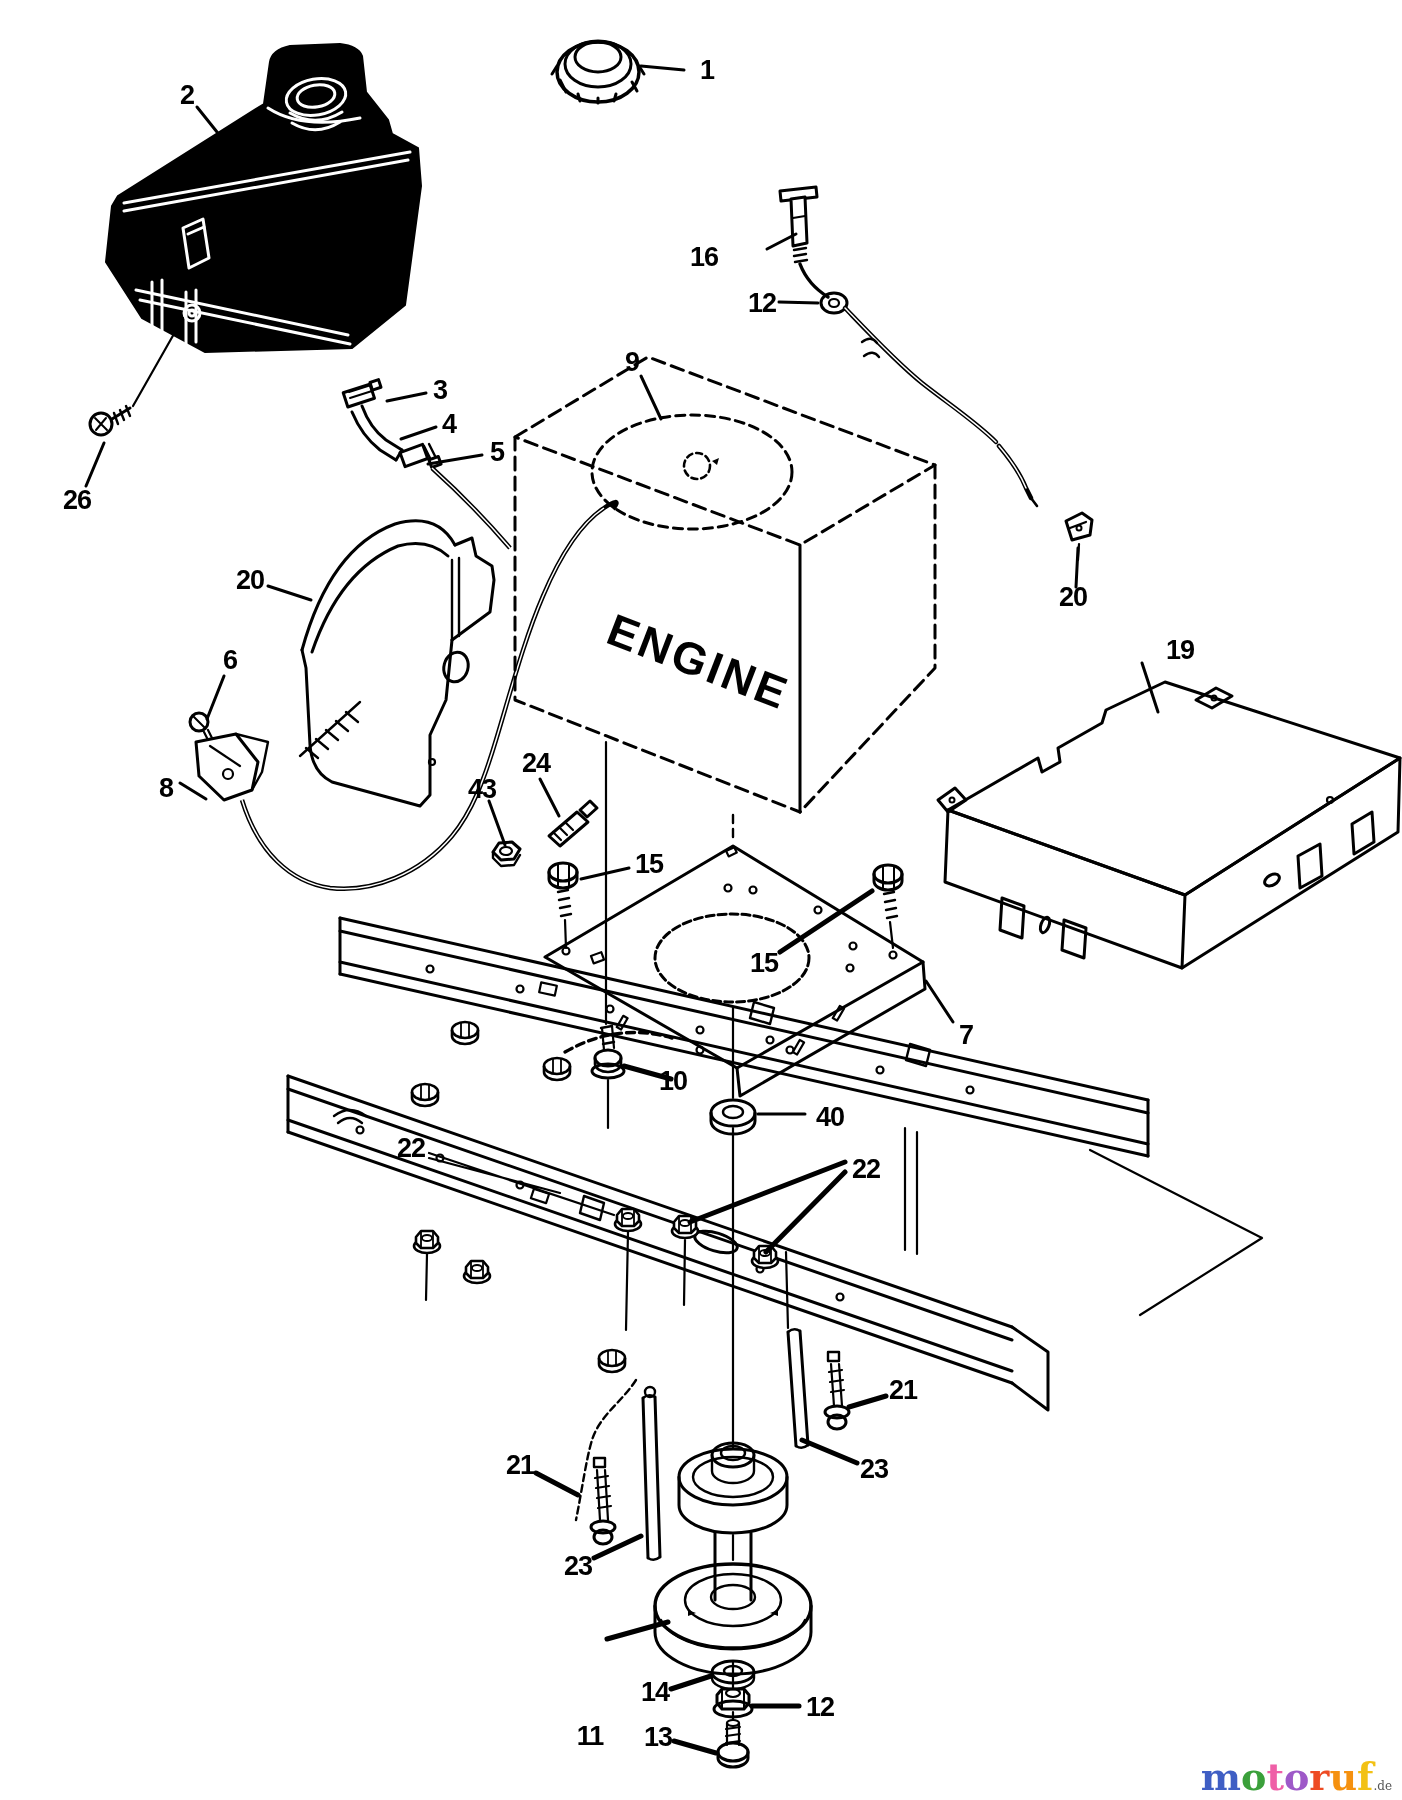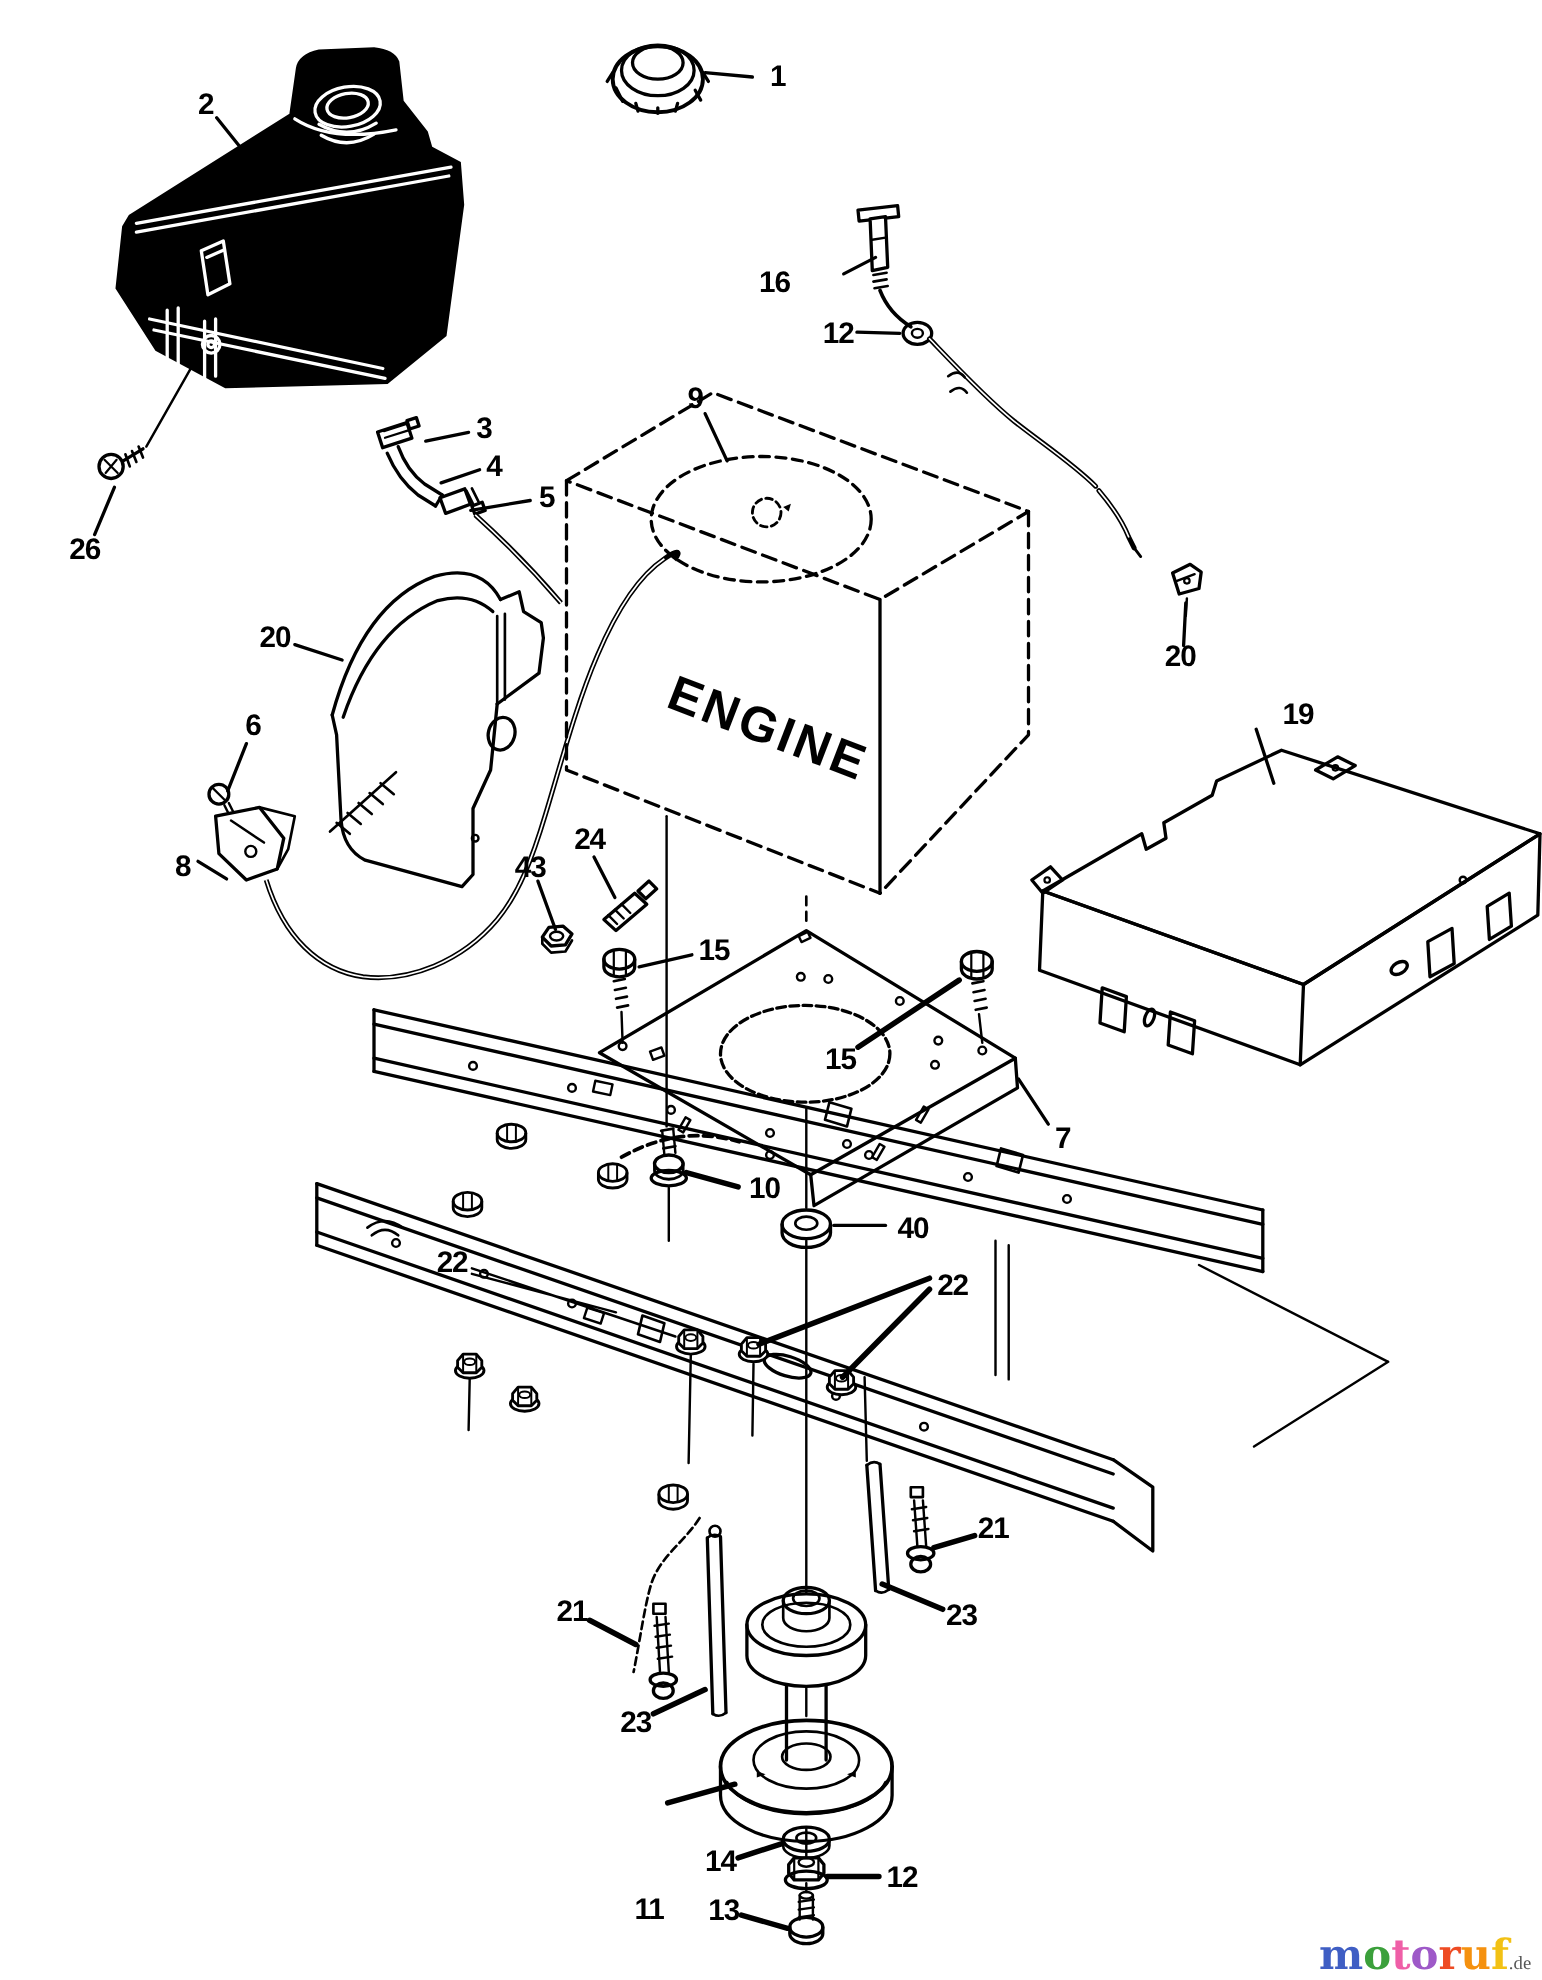--- a/index.html
+++ b/index.html
@@ -4,21 +4,21 @@
 <style>
   html,body{margin:0;padding:0;background:#fff;}
   .stage{position:relative;width:1402px;height:1800px;background:#fff;overflow:hidden;
          font-family:"Liberation Sans",sans-serif;}
   .stage svg{position:absolute;left:0;top:0;}
   .callout{position:absolute;transform:translate(-50%,-50%);font-weight:700;font-size:27px;
            color:#000;letter-spacing:-1px;white-space:nowrap;}
   .watermark{position:absolute;right:10px;bottom:4px;
              font-family:"DejaVu Serif",serif;font-weight:700;font-size:38px;line-height:1;}
   .wm-word span{display:inline-block;}
-  .wm-suffix{font-size:17px;font-weight:400;color:#555;font-family:Liberation Serif, serif;}
+  .wm-suffix{font-size:12px;font-weight:400;color:#555;}
   .g{stroke:#000;fill:none;stroke-width:3;stroke-linecap:round;stroke-linejoin:round;}
   .gw{stroke:#fff;fill:none;stroke-width:3;stroke-linecap:round;stroke-linejoin:round;}
   .thin{stroke-width:2.2;}
   .thick{stroke-width:5;}
   .wht{fill:#fff;stroke:#000;stroke-width:3;stroke-linejoin:round;}
 </style>
 </head>
 <body>
 
 <div class="stage">
@@ -386,21 +386,21 @@
 <div>
   <div class="callout" style="left:707px;top:70px">1</div>
   <div class="callout" style="left:187px;top:95px">2</div>
   <div class="callout" style="left:440px;top:390px">3</div>
   <div class="callout" style="left:449px;top:424px">4</div>
   <div class="callout" style="left:497px;top:452px">5</div>
   <div class="callout" style="left:230px;top:660px">6</div>
   <div class="callout" style="left:966px;top:1035px">7</div>
   <div class="callout" style="left:166px;top:788px">8</div>
   <div class="callout" style="left:632px;top:362px">9</div>
-  <div class="callout" style="left:695px;top:1081px">10</div>
+  <div class="callout" style="left:673px;top:1081px">10</div>
   <div class="callout" style="left:590px;top:1736px">11</div>
   <div class="callout" style="left:820px;top:1707px">12</div>
   <div class="callout" style="left:658px;top:1737px">13</div>
   <div class="callout" style="left:655px;top:1692px">14</div>
   <div class="callout" style="left:649px;top:864px">15</div>
   <div class="callout" style="left:764px;top:963px">15</div>
   <div class="callout" style="left:704px;top:257px">16</div>
   <div class="callout" style="left:762px;top:303px">12</div>
   <div class="callout" style="left:1073px;top:597px">20</div>
   <div class="callout" style="left:1180px;top:650px">19</div>

